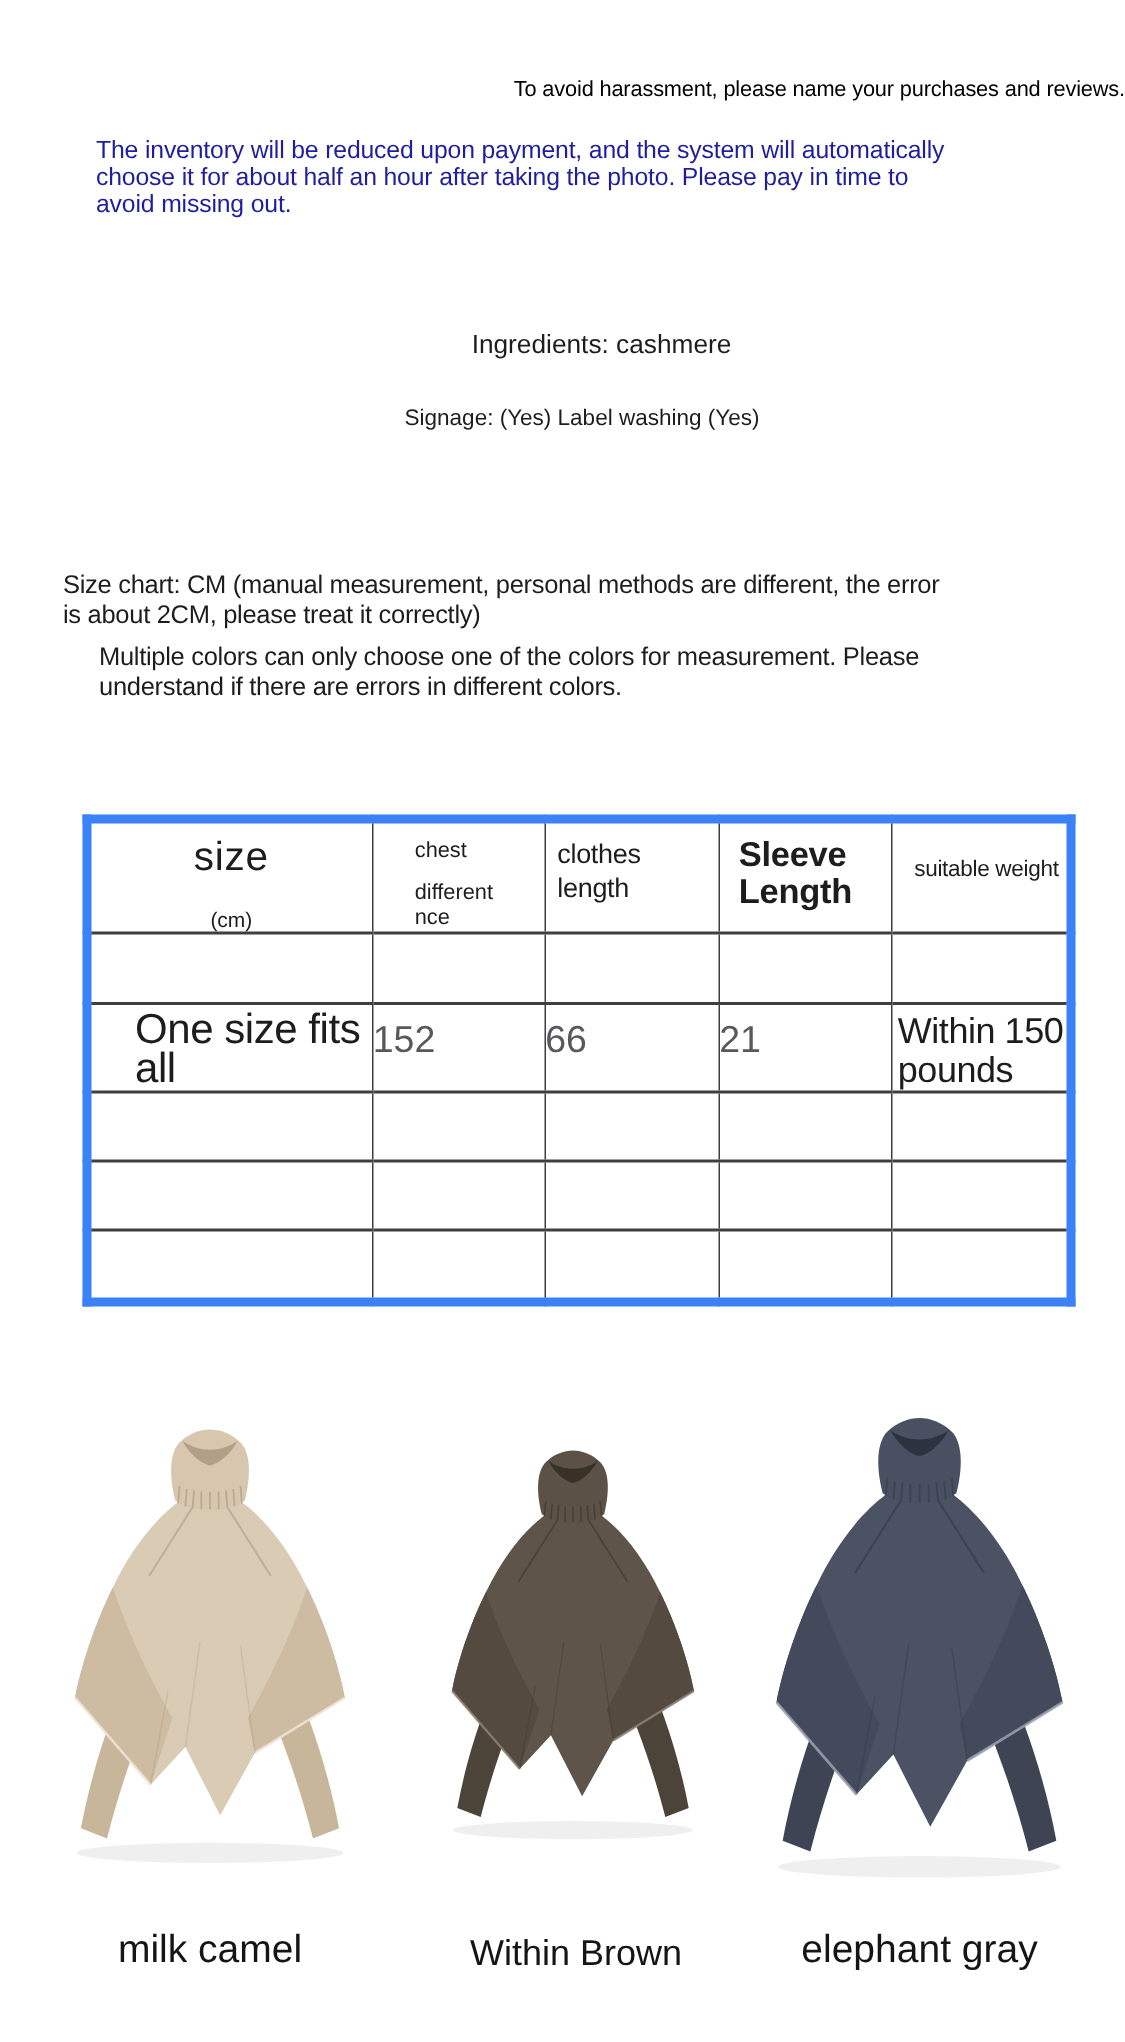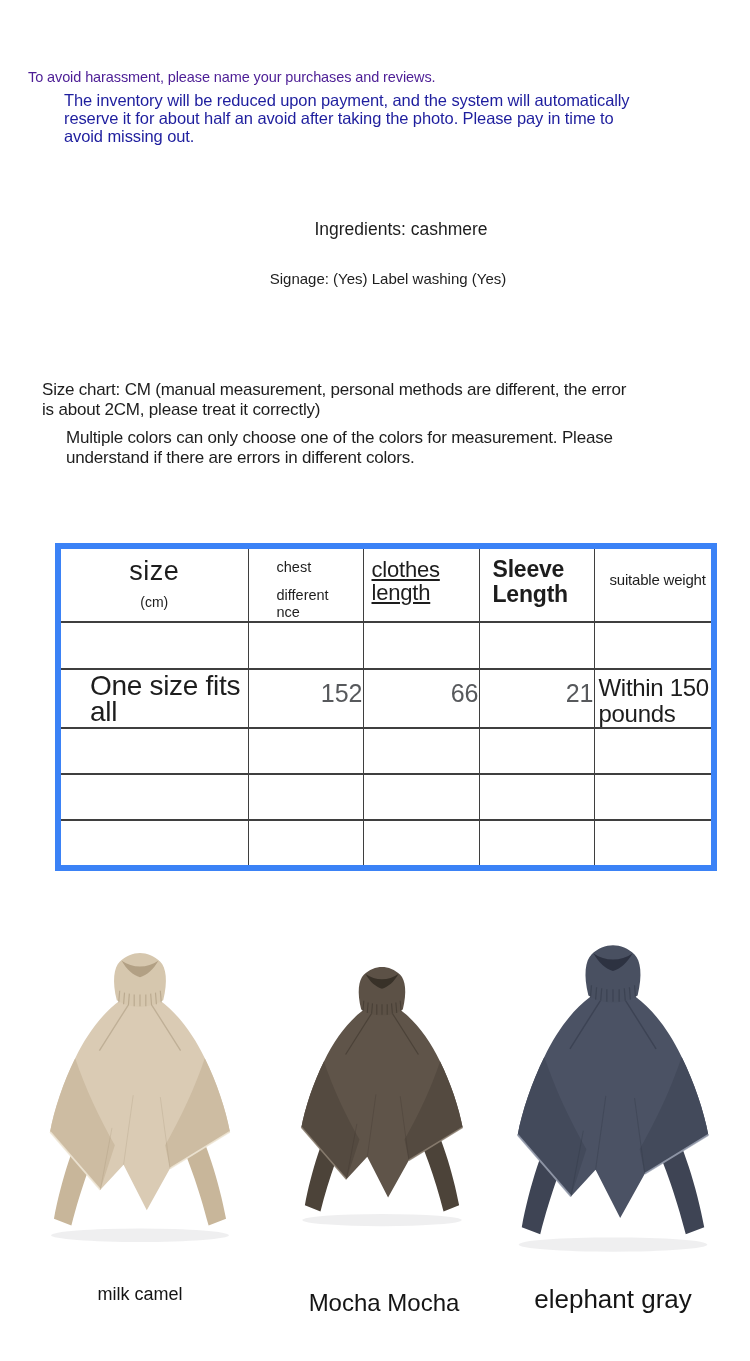--- a/index.html
+++ b/index.html
@@ -7,22 +7,22 @@
     width:750px; height:1361px; position:relative; overflow:hidden;
     background:#ffffff;
     font-family:"Liberation Sans","DejaVu Sans",sans-serif;
     color:#1d1d1d;
   }
   .abs { position:absolute; }
   .pre { white-space:pre-line; }
 
   
   .notice-title {
-    top:52px; left:28px; width:722px; text-align:left;
-    font-size:14.5px; letter-spacing:-0.1px; color:#4c1d95;margin-top:17px;
+    top:52px; left:28px; width:722px; text-align:right;
+    font-size:14.5px; letter-spacing:-0.1px; color:#000000;
   }
   .notice-para {
     top:92px; left:64px; width:660px;
     font-size:16.5px; line-height:17.8px; letter-spacing:-0.1px; color:#1e1e9e;
   }
 
   
   .ingredients { top:219px; left:0; width:722px; text-align:center; font-size:17.5px;margin-left:40px; }
   .signage     { top:270px; left:0; width:736px; text-align:center; font-size:15px;padding-left:20px; }
 
@@ -39,39 +39,39 @@
   .size-table td {
     border:1px solid #3f3f3f; border-top-width:2px; border-bottom-width:2px;
     padding:0; vertical-align:top; font-family:inherit;
   }
   tr.hrow  td { height:66px; }
   tr.erow1 td { height:45px; }
   tr.drow  td { height:48px; }
   tr.erow  td { height:44px; }
 
   .h-size   { font-size:27px; text-align:center; margin-top:7px; letter-spacing:0.5px; }
-  .h-cm     { font-size:14px; text-align:center; margin-top:7px; }
+  .h-cm     { font-size:14px; text-align:center; margin-top:18px; }
   .h-chest-top { font-size:14.5px; margin:10px 0 12px 28px; }
   .h-chest-sub { font-size:14.5px; line-height:16.5px; margin-left:28px; height:34px; overflow:visible; }
-  .h-clothes { font-size:22px; line-height:23px; margin:9px 0 0 8px;  letter-spacing:-0.2px;text-decoration:underline; }
+  .h-clothes { font-size:18px; line-height:23px; margin:9px 0 0 8px;  letter-spacing:-0.2px; }
   .h-sleeve  { font-size:23px; line-height:25px; margin:8px 0 0 13px; letter-spacing:-0.2px;font-weight:bold; }
   .h-weight  { font-size:15px; margin:22px 0 0 15px; white-space:nowrap; letter-spacing:-0.2px; }
 
   .d-size   { font-size:28px; line-height:26px; margin:3px 0 0 29px; letter-spacing:-0.3px; }
-  td.num    { font-size:25px; color:#57595c; text-align:right; padding-top:9px;padding-left:40px; }
+  td.num    { font-size:25px; color:#57595c; text-align:left; padding-top:9px; }
   .d-weight { font-size:24px; line-height:26px; margin:5px 0 0 4px; height:40px; overflow:visible; letter-spacing:-0.3px; }
 
   
   svg.sweater { position:absolute; }
   .sweater-1 { left:24px;  top:948px; width:232px; height:300px; }
   .sweater-2 { left:278px; top:954px; width:208px; height:286px; }
   .sweater-3 { left:490px; top:940px; width:246px; height:318px; }
 
   .swatch-label { position:absolute; text-align:center; color:#151515; }
-  .label-1 { left:38px;  top:1284px; width:204px; font-size:18px; }
+  .label-1 { left:38px;  top:1284px; width:204px; font-size:26px; }
   .label-2 { left:282px; top:1289px; width:204px; font-size:24px; }
   .label-3 { left:511px; top:1284px; width:204px; font-size:26px; }
 
   #shape-defs { position:absolute; width:0; height:0; }
 </style>
 </head>
 <body>
 
 <svg id="shape-defs" aria-hidden="true">
   <defs>
@@ -85,21 +85,21 @@
     <path id="p-seams" d="M109,57 L78,106 M131,57 L162,106" fill="none" stroke-width="1.4"></path>
     <path id="p-hemlines" d="M103,224 L113,152 M151,228 L141,154 M79,250 L91,186" fill="none" stroke-width="1"></path>
     <path id="p-collar" d="M96,54 C91,34 93,20 99,14 C105,8 113,5 120,5 C127,5 135,8 141,14 C147,20 149,34 144,54 C130,63 110,63 96,54 Z"></path>
     <path id="p-collar-dip" d="M101,13 C106,22 113,28 120,30 C127,28 134,22 139,13 C133,17 127,19 120,19 C113,19 107,17 101,13 Z"></path>
     <path id="p-ribs" d="M99,44 L98,56 M104,46 L103,58 M109,47 L108,59 M114,48 L114,60 M120,48 L120,60 M126,48 L126,60 M131,47 L132,59 M136,46 L137,58 M141,44 L142,56" fill="none" stroke-width="1.2"></path>
   </defs>
 </svg>
 
 <div class="abs notice-title">To avoid harassment, please name your purchases and reviews.</div>
 <div class="abs notice-para pre">The inventory will be reduced upon payment, and the system will automatically
-reserve it for about half an avoid after taking the photo. Please pay in time to
+choose it for about half an hour after taking the photo. Please pay in time to
 avoid missing out.</div>
 
 <div class="abs ingredients">Ingredients: cashmere</div>
 <div class="abs signage">Signage: (Yes) Label washing (Yes)</div>
 
 <div class="abs sizechart-heading pre">Size chart: CM (manual measurement, personal methods are different, the error
 is about 2CM, please treat it correctly)</div>
 <div class="abs sizechart-note pre">Multiple colors can only choose one of the colors for measurement. Please
 understand if there are errors in different colors.</div>
 
@@ -217,14 +217,14 @@
   <use href="#p-flapR" fill="#434a5b"></use>
   <use href="#p-rims" stroke-opacity="0.85" stroke="#9aa1b2"></use>
   <use href="#p-seams" stroke-opacity="0.5" stroke="#2e3443"></use>
   <use href="#p-hemlines" stroke-opacity="0.3" stroke="#2e3443"></use>
   <use href="#p-collar" fill="#495061"></use>
   <use href="#p-collar-dip" opacity="0.85" fill="#282d3c"></use>
   <use href="#p-ribs" stroke-opacity="0.6" stroke="#333a4a"></use>
 </svg>
 
 <div class="swatch-label label-1">milk camel</div>
-<div class="swatch-label label-2">Mocha Mocha</div>
+<div class="swatch-label label-2">Within Brown</div>
 <div class="swatch-label label-3">elephant gray</div>
 
 </body></html>

